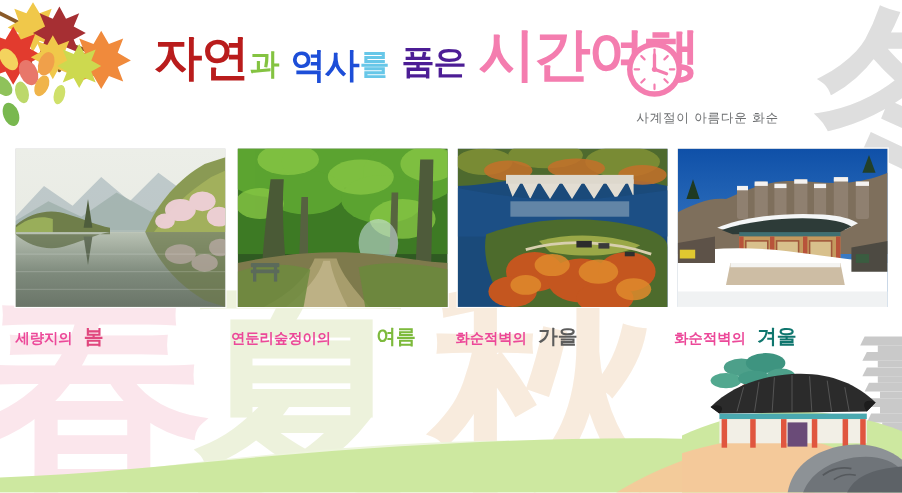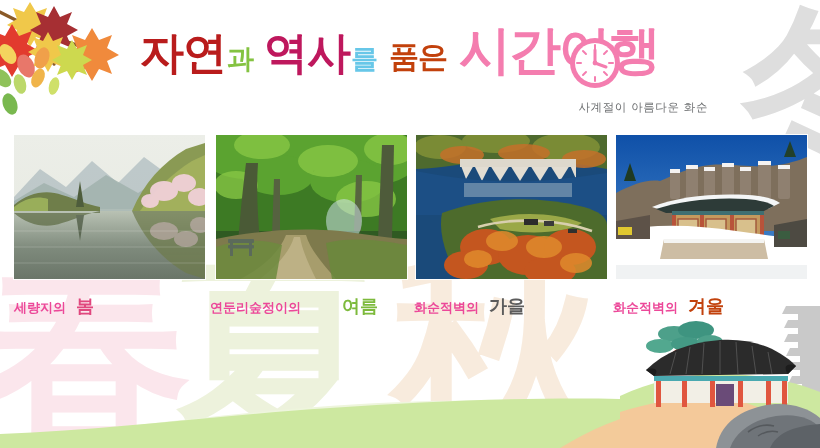--- a/index.html
+++ b/index.html
@@ -35,23 +35,23 @@
 
   
   .title-wrap { position:absolute; left:0; top:26px; width:820px; height:100px; }
   .title-line {
     position:absolute; left:140px; top:0;
     display:flex; align-items:flex-end; gap:0;
     font-family:"DejaVu Sans", sans-serif; font-weight:bold;
   }
   .t-nature   { font-size:44px; color:#b91c1c; letter-spacing:-1px; line-height:1; }
   .t-and      { font-size:27px; color:#84c341; line-height:1; padding:0 10px 3px 1px; }
-  .t-history  { font-size:44px; color:#be185d; letter-spacing:-1px; line-height:1; }
+  .t-history  { font-size:32px; color:#1d4ed8; letter-spacing:-1px; line-height:1; }
   .t-obj      { font-size:27px; color:#67c7e8; line-height:1; padding:0 11px 3px 1px; }
-  .t-hold     { font-size:30px; color:#c2410c; line-height:1; padding:0 12px 3px 0; letter-spacing:-1px; }
+  .t-hold     { font-size:30px; color:#4c1d95; line-height:1; padding:0 12px 3px 0; letter-spacing:-1px; }
   .t-time     { font-size:52px; color:#f47daf; letter-spacing:-2px; line-height:0.95; }
   .t-time2    { font-size:52px; color:#f47daf; letter-spacing:-2px; line-height:0.95; }
 
   .clock { position:absolute; left:568px; top:36px; width:54px; height:54px; }
 
   .subtitle {
     position:absolute; right:112px; top:100px;
     font-size:11.5px; color:#6d6f71; letter-spacing:0.6px;
     font-family:"DejaVu Sans", sans-serif;
   }
@@ -77,21 +77,21 @@
   }
   .cap-place { font-size:13px; color:#ec4899;font-weight:bold; }
   .cap-season{ font-size:18px; font-weight:bold; margin-left:5px; }
   .cap1 { left:14px;  top:294px; }
   .cap2 { left:210px; top:294px; }
   .cap3 { left:414px; top:294px; }
   .cap4 { left:613px; top:294px; }
   .s-spring { color:#e0477e; }
   .s-summer { color:#7dba3c;margin-left:36px; }
   .s-autumn { color:#5c5c5c;text-align:right; }
-  .s-winter { color:#c2410c; }
+  .s-winter { color:#0f766e; }
 
   
   .illus { position:absolute; right:0; bottom:0; width:200px; height:140px; }
   .pagoda { position:absolute; right:0; bottom:0; width:40px; height:150px; }
 </style>
 </head>
 <body>
 
 <div class="stage">
 

